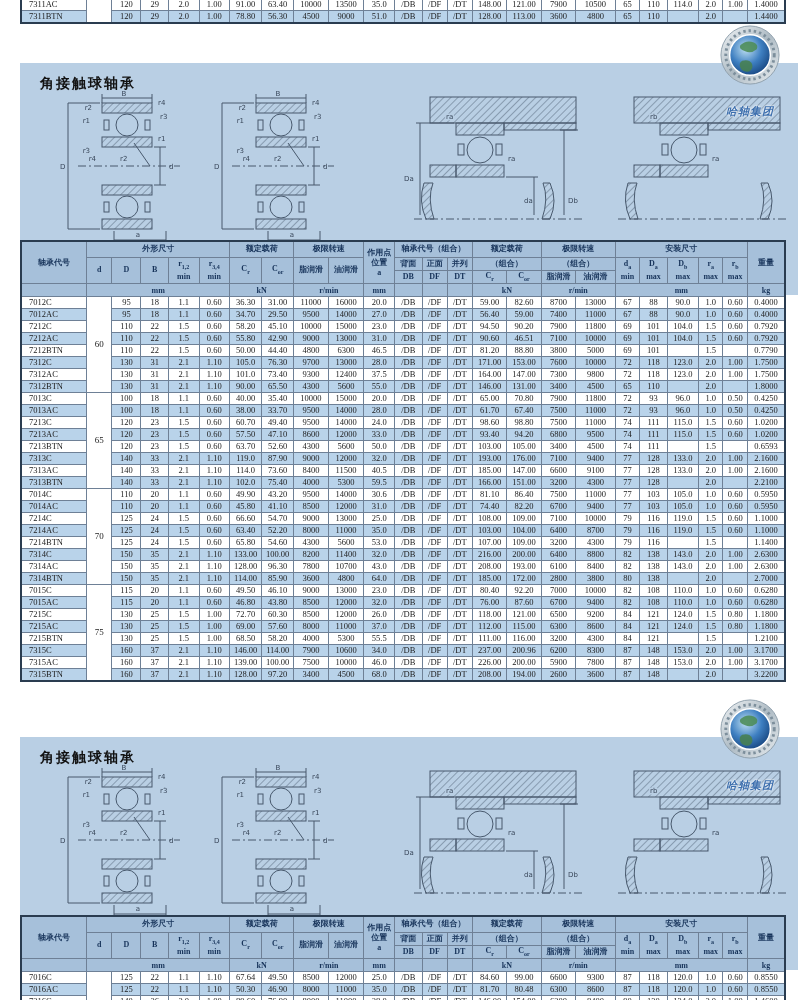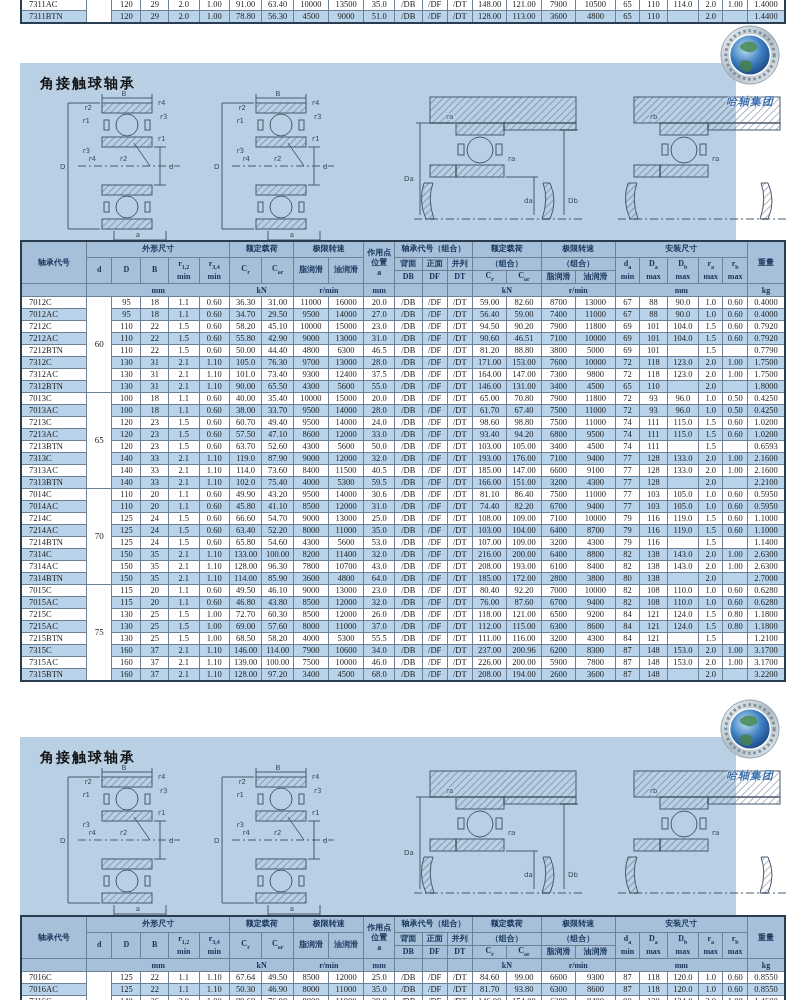--- a/index.html
+++ b/index.html
@@ -1,30 +1,30 @@
 <!DOCTYPE html>
 <html><head>
 <meta charset="utf-8">
 <style>
   * { margin:0; padding:0; box-sizing:border-box; }
   html,body { width:800px; height:1000px; background:#fff; overflow:hidden; position:relative;
     font-family:"Liberation Serif","DejaVu Serif",serif; }
-  .panel { position:absolute; left:20px; width:716px; background:#b9cfe4; }
+  .panel { position:absolute; left:20px; width:778px; background:#b9cfe4; }
   #panel1 { top:63px; height:232px; }
   #panel2 { top:737px; height:233px; }
   .sec-title { position:absolute; left:20px; top:12px; font-size:14px; font-weight:bold; color:#121212;
     letter-spacing:2px; font-family:"Liberation Sans","DejaVu Sans",sans-serif; }
   .diagrams { position:absolute; left:34px; top:28px; height:160px; display:flex; }
   .diagrams svg { display:block; }
   .dg-gap1 { margin-right:14px; } .dg-gap2 { margin-right:52px; } .dg-gap3 { margin-right:26px; }
   svg text { font-family:"DejaVu Sans",sans-serif; font-size:7px; fill:#39475a; }
   .logo { position:absolute; width:76px; text-align:center; z-index:5; }
   #logo1 { right:12px; top:24px; } #logo2 { right:12px; top:698px; }
   .logo-caption { font-size:11px; font-weight:bold; font-style:italic; color:#3d6fae;
-    text-shadow:0 0 2px #fff,0 0 2px #fff; margin-top:4px; letter-spacing:1px;
+    text-shadow:0 0 2px #fff,0 0 2px #fff; margin-top:14px; letter-spacing:1px;
     font-family:"Liberation Sans","DejaVu Sans",sans-serif; }
   .tbl-wrap { position:absolute; left:20px; width:766px; }
   #top-tbl-wrap { top:0; height:39px; overflow:hidden; }
   #top-tbl-wrap table { margin-top:-3px; }
   #main-tbl-wrap { top:240px; }
   #bottom-tbl-wrap { top:915px; }
   table.btable { width:766px; border-collapse:collapse; table-layout:fixed; }
   table.btable th, table.btable td { border:1px solid #6e8096; overflow:hidden; white-space:nowrap;
     text-align:center; vertical-align:middle; }
   table.btable { border:2px solid #2a3c50; }
@@ -1469,21 +1469,21 @@
           <td>1.10</td>
           <td>50.30</td>
           <td>46.90</td>
           <td>8000</td>
           <td>11000</td>
           <td>35.0</td>
           <td>/DB</td>
           <td>/DF</td>
           <td>/DT</td>
           <td>81.70</td>
-          <td>93.80</td>
+          <td>80.48</td>
           <td>6300</td>
           <td>8600</td>
           <td>87</td>
           <td>118</td>
           <td>120.0</td>
           <td>1.0</td>
           <td>0.60</td>
           <td>0.8550</td>
         </tr>
         <tr>

